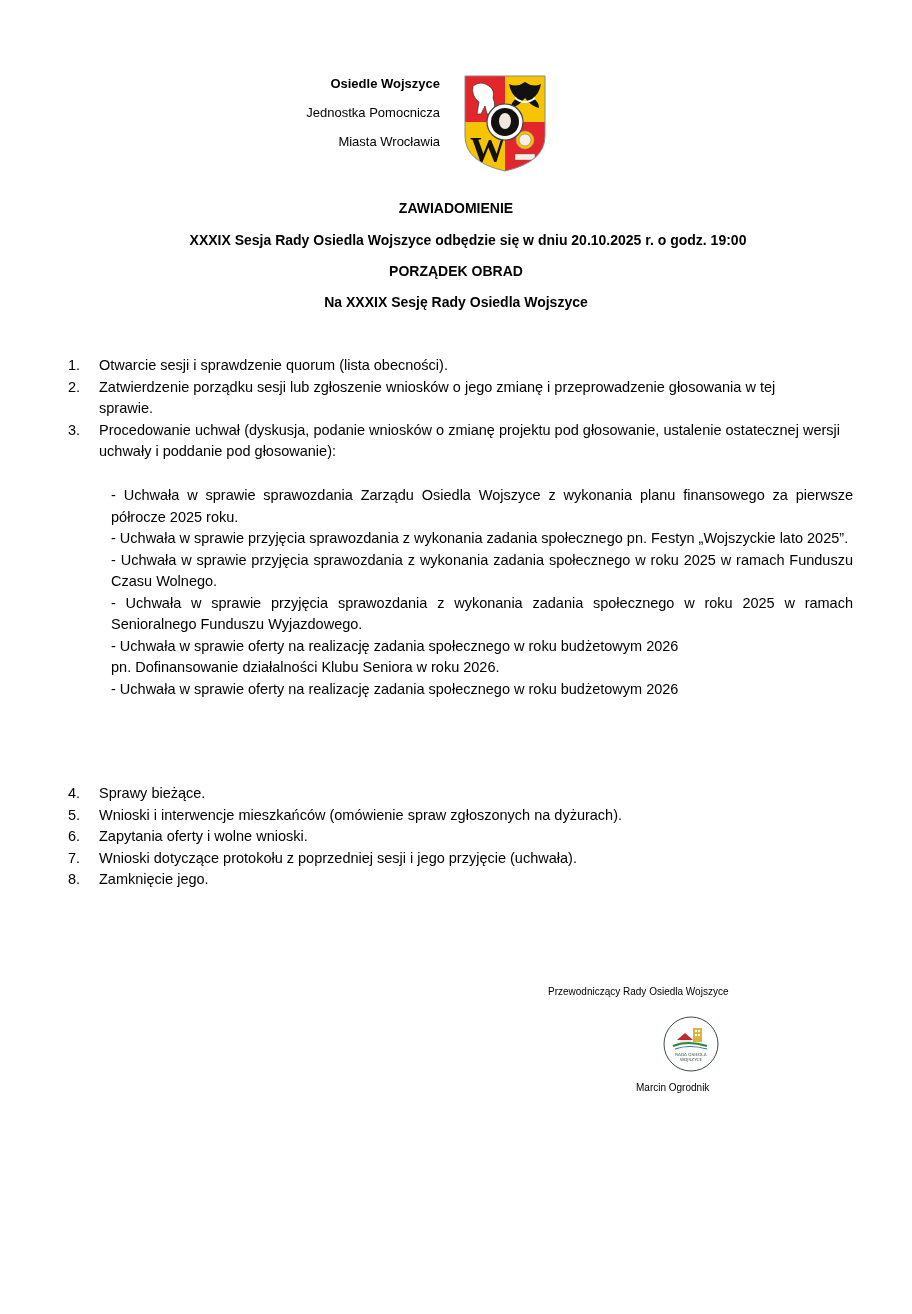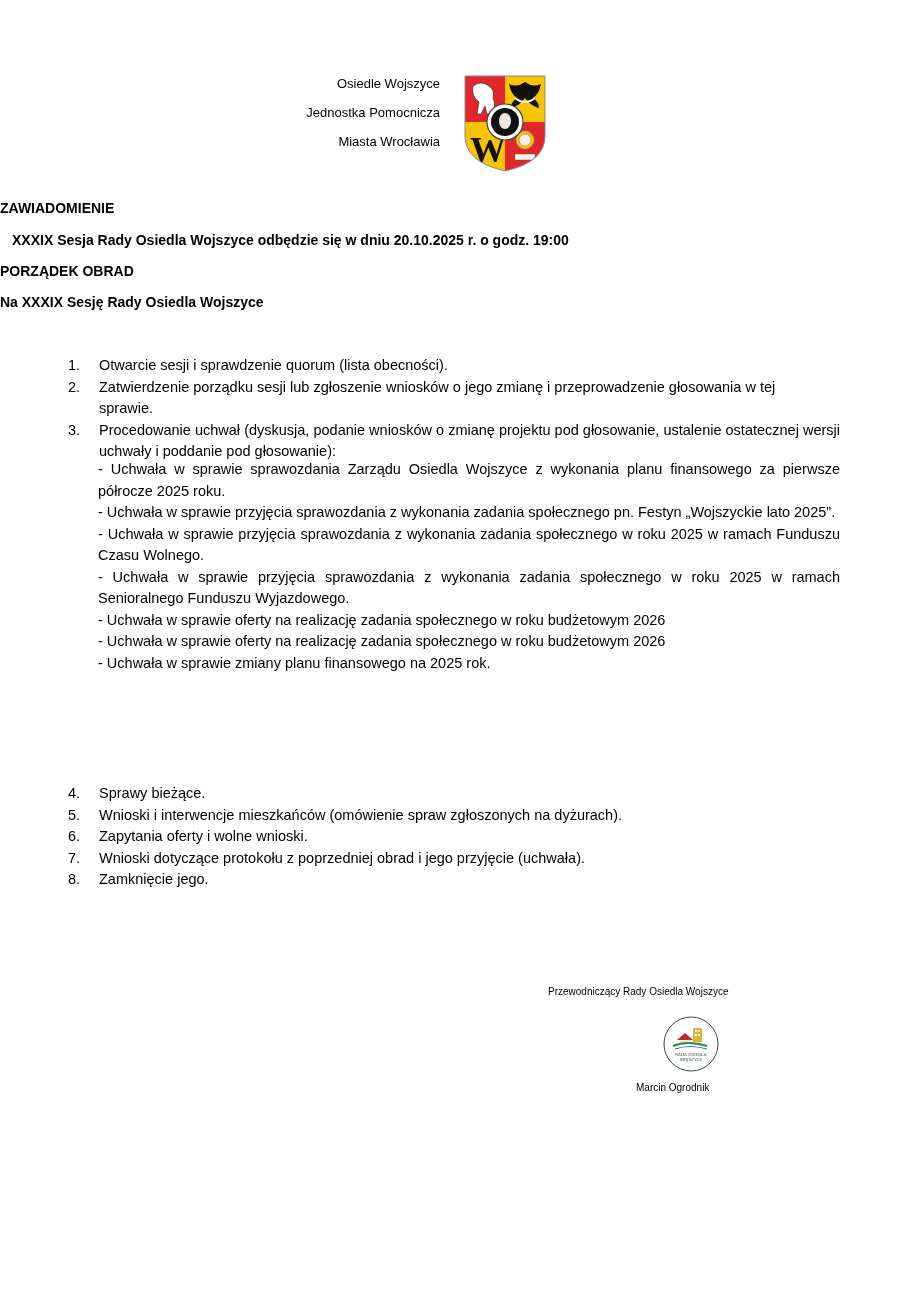--- a/index.html
+++ b/index.html
@@ -3,22 +3,22 @@
 <meta charset="utf-8">
 <style>
   html, body { margin: 0; padding: 0; background: #ffffff; }
   body {
     width: 912px; height: 1314px; position: relative; overflow: hidden;
     font-family: "Liberation Sans", "DejaVu Sans", sans-serif;
     color: #000;
   }
   .abs { position: absolute; }
   .hdr-text { font-size: 13px; text-align: right; width: 200px; left: 240px; }
-  .bold { font-weight: normal; }
-  .center-line { left: 0; width: 912px; font-size: 14px; font-weight: bold; }
+  .bold { font-weight: bold; }
+  .center-line { left: 0; width: 912px; text-align: center; font-size: 14px; font-weight: bold; }
   .list { left: 68px; width: 772px; font-size: 14.5px; line-height: 21.5px; }
   .item { display: flex; }
   .num { width: 31px; flex: 0 0 31px; }
   .itext { flex: 1; }
   .justify { text-align: justify; text-align-last: left; }
   .sub { left: 98px; width: 742px; font-size: 14.5px; line-height: 21.5px; }
   .sub p { margin: 0; }
   .sign { font-size: 10px; }
   .coat { left: 463px; top: 74px; width: 84px; height: 99px; }
   .stamp { left: 663px; top: 1016px; width: 56px; height: 56px; }
@@ -75,46 +75,46 @@
   <div class="item">
     <span class="num">2.</span>
     <span class="itext" style="padding-right:20px;">Zatwierdzenie porządku sesji lub zgłoszenie wniosków o jego zmianę i przeprowadzenie głosowania w tej sprawie.</span>
   </div>
   <div class="item">
     <span class="num">3.</span>
     <span class="itext justify">Procedowanie uchwał (dyskusja, podanie wniosków o zmianę projektu pod głosowanie, ustalenie ostatecznej wersji uchwały i poddanie pod głosowanie):</span>
   </div>
 </div>
 
-<div class="abs sub" style="top:459px;">
+<div class="abs sub" style="top:485px;margin-left:13px;">
   <p class="justify">- Uchwała w sprawie sprawozdania Zarządu Osiedla Wojszyce z wykonania planu finansowego za pierwsze półrocze 2025 roku.</p>
   <p class="justify">- Uchwała w sprawie przyjęcia sprawozdania z wykonania zadania społecznego pn.  Festyn „Wojszyckie lato 2025”.</p>
   <p class="justify">- Uchwała w sprawie przyjęcia sprawozdania z wykonania zadania społecznego w roku 2025 w ramach Funduszu Czasu Wolnego.</p>
   <p class="justify">- Uchwała w sprawie przyjęcia sprawozdania z wykonania zadania społecznego w roku 2025 w ramach Senioralnego Funduszu Wyjazdowego.</p>
   <p>- Uchwała w sprawie oferty na realizację zadania społecznego w roku budżetowym 2026</p>
+  <p>pn. Dofinansowanie działalności Klubu Seniora w roku 2026.</p>
   <p>- Uchwała w sprawie oferty na realizację zadania społecznego w roku budżetowym 2026</p>
-  <p>- Uchwała w sprawie zmiany planu finansowego na 2025 rok.</p>
 </div>
 
 <div class="abs list" style="top:783px;">
   <div class="item">
     <span class="num">4.</span>
     <span class="itext">Sprawy bieżące.</span>
   </div>
   <div class="item">
     <span class="num">5.</span>
     <span class="itext">Wnioski i interwencje mieszkańców (omówienie spraw zgłoszonych na dyżurach).</span>
   </div>
   <div class="item">
     <span class="num">6.</span>
     <span class="itext">Zapytania oferty i wolne wnioski.</span>
   </div>
   <div class="item">
     <span class="num">7.</span>
-    <span class="itext">Wnioski dotyczące protokołu z poprzedniej obrad i jego przyjęcie (uchwała).</span>
+    <span class="itext">Wnioski dotyczące protokołu z poprzedniej sesji i jego przyjęcie (uchwała).</span>
   </div>
   <div class="item">
     <span class="num">8.</span>
     <span class="itext">Zamknięcie jego.</span>
   </div>
 </div>
 
 <div class="abs sign" style="top:986px; left:548px;">Przewodniczący Rady Osiedla Wojszyce</div>
 
 <div class="abs stamp">

